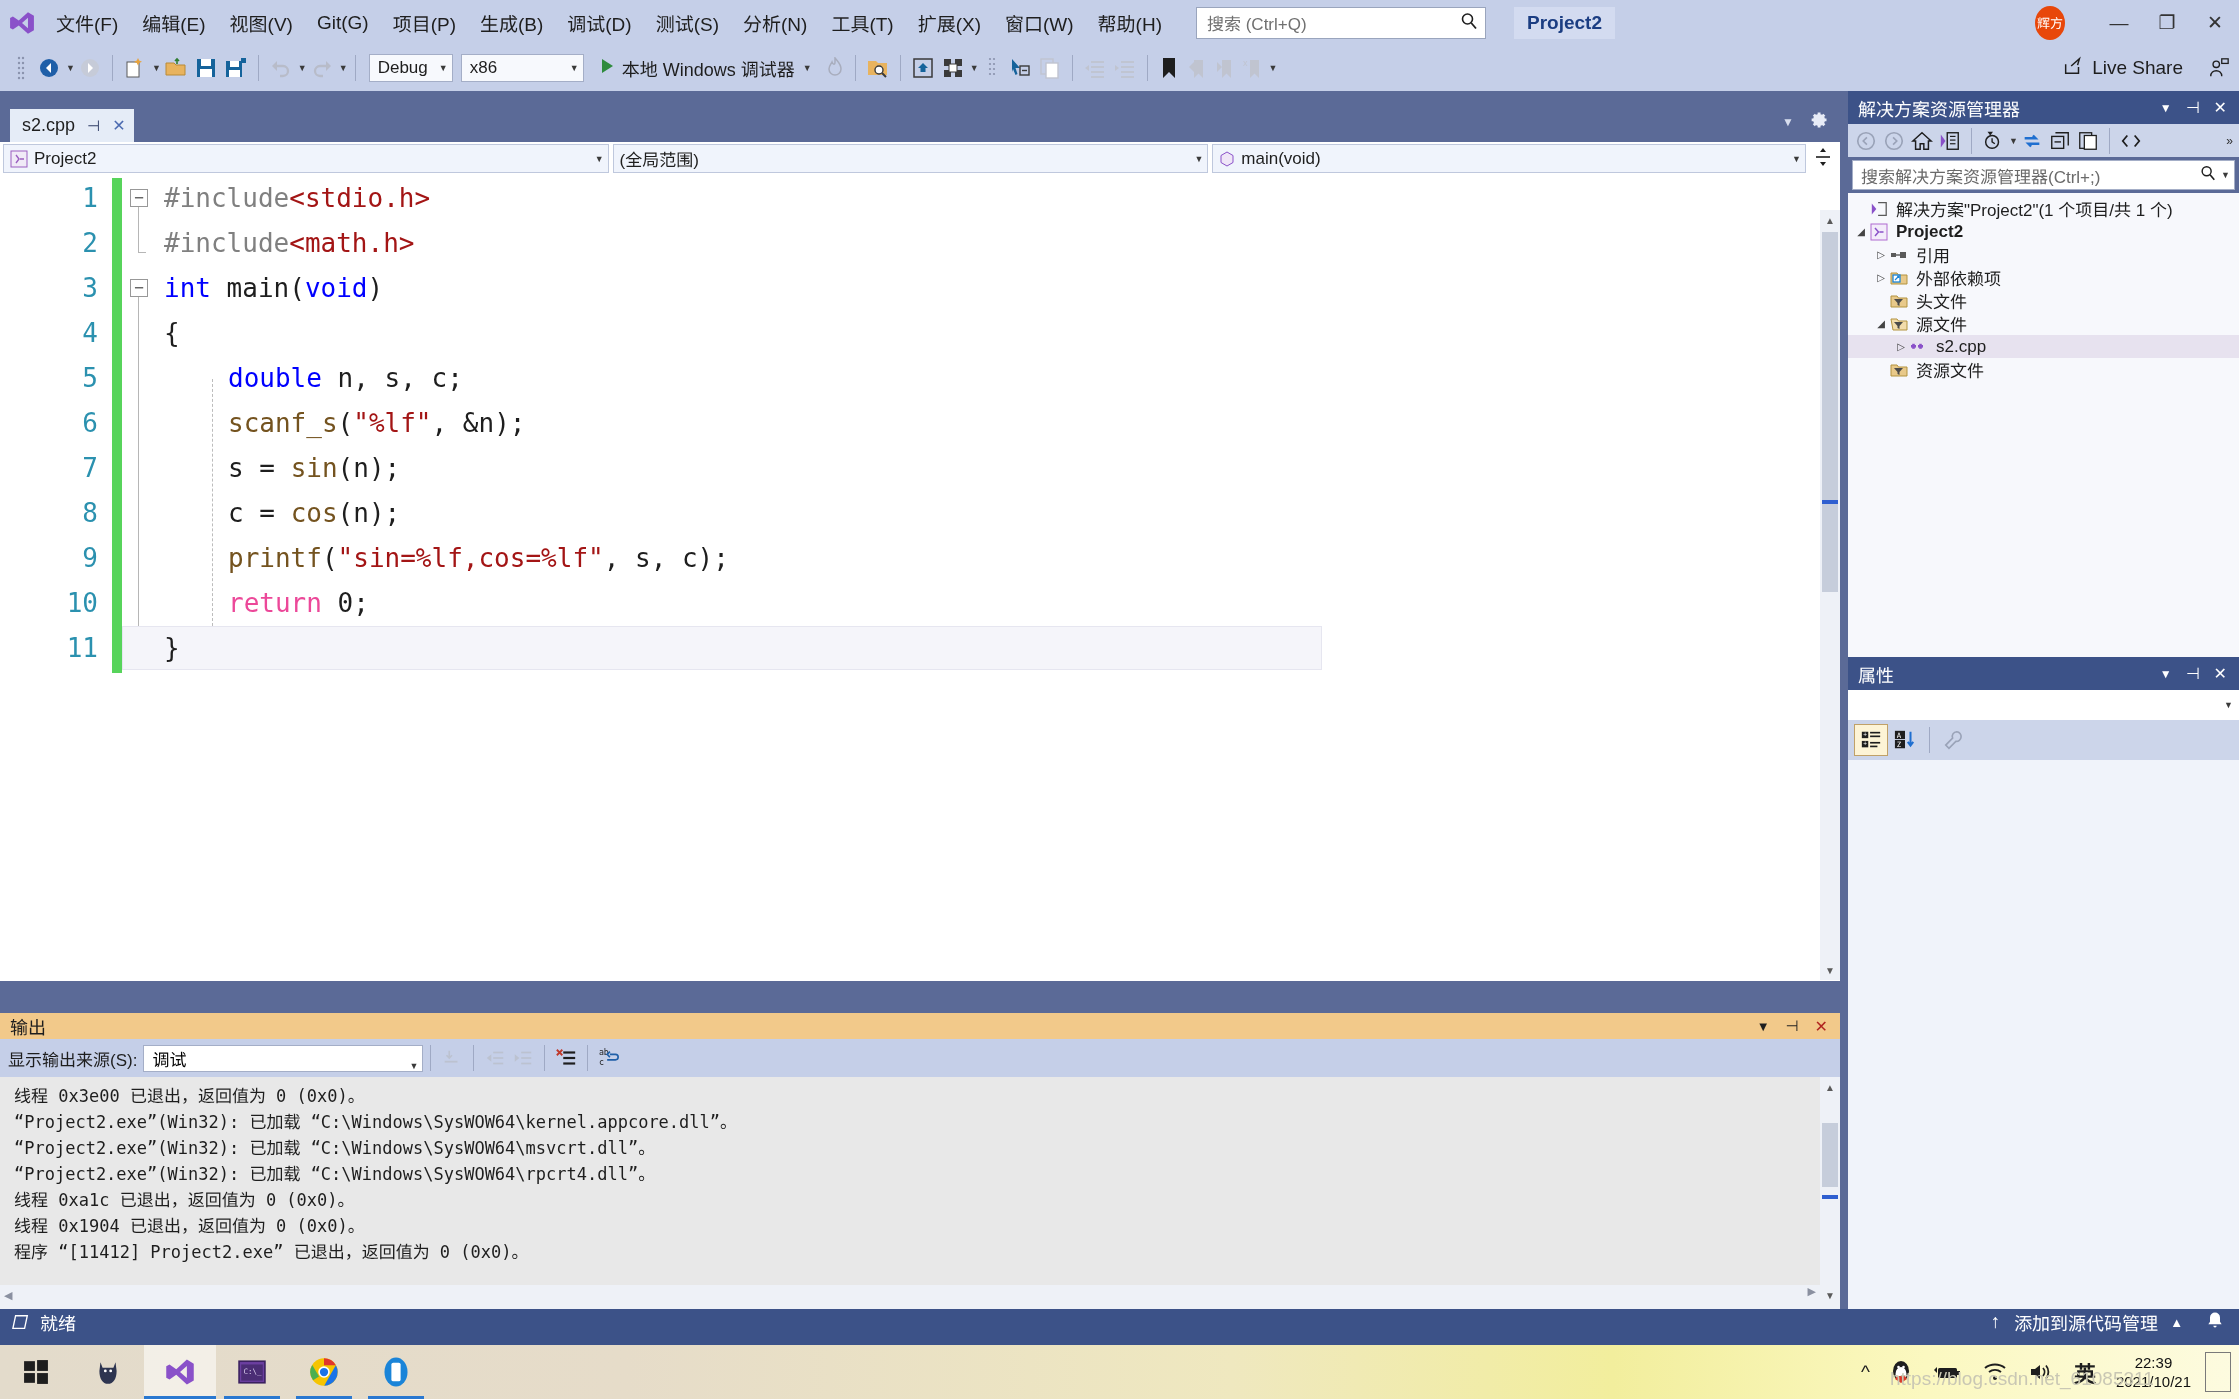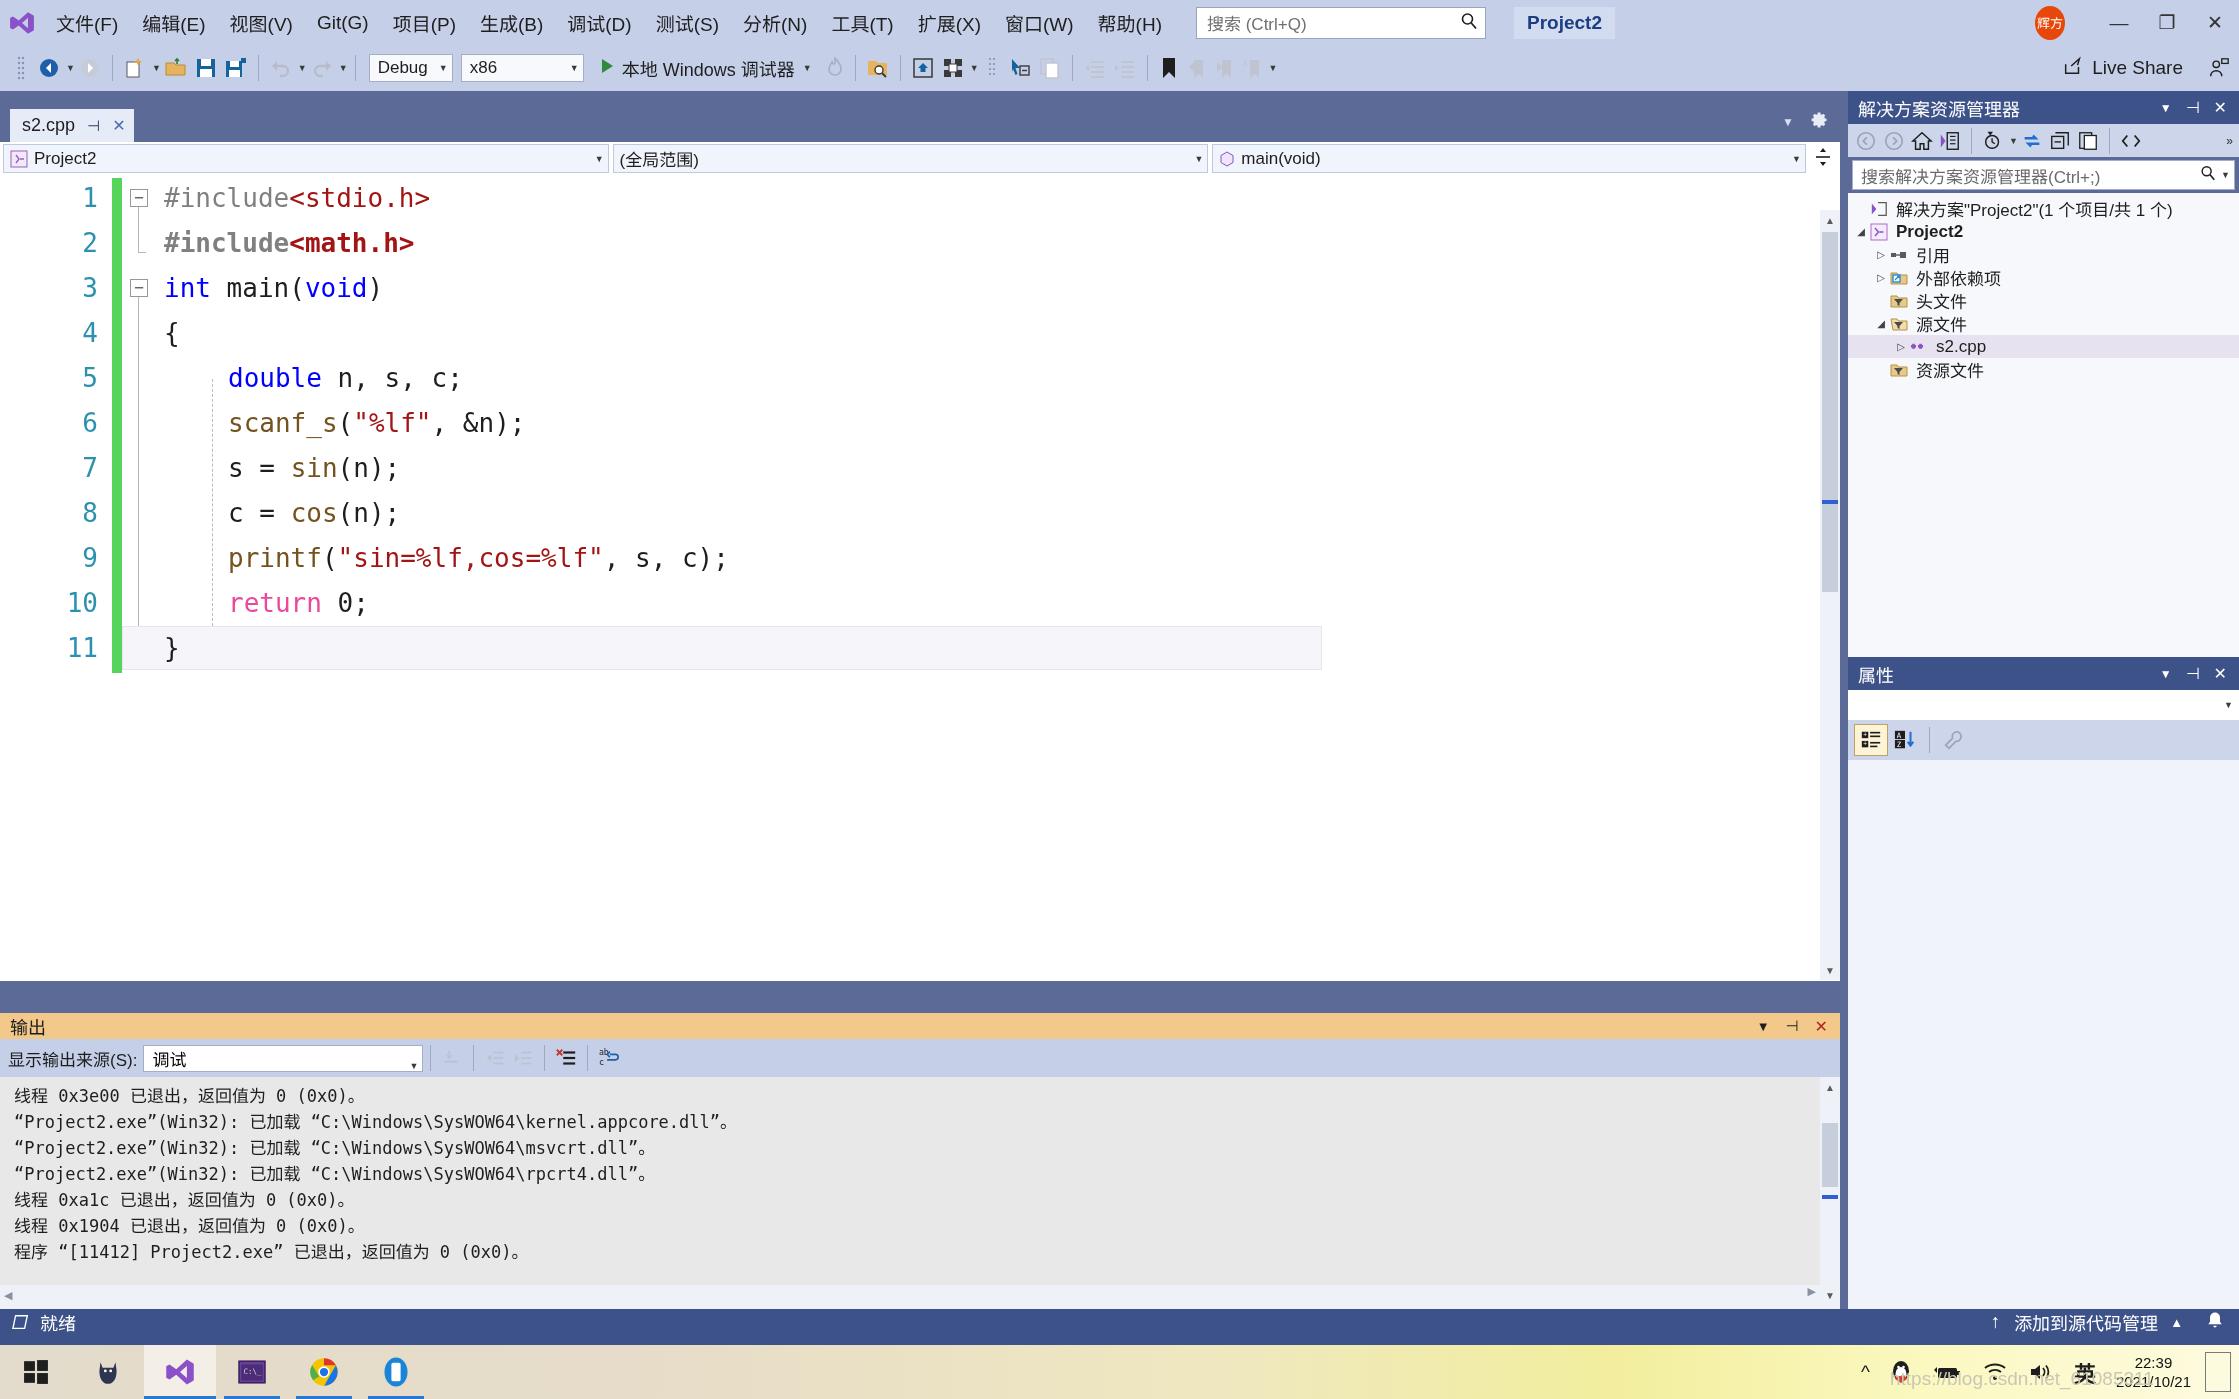--- a/index.html
+++ b/index.html
@@ -532,21 +532,21 @@
           <div class="boxglyph" style="left:8px; top:13px;">−</div>
           <div class="vline" style="left:16px; top:31px; height:46px;"></div>
           <div class="vline" style="left:16px; top:76px; width:8px; height:1px;"></div>
           <div class="boxglyph" style="left:8px; top:103px;">−</div>
           <div class="vline" style="left:16px; top:121px; height:330px;"></div>
         </div>
         <div id="code-col">
           <div id="curline-hl"></div>
           <div class="vdash" style="left:48px; top:203px; height:247px;"></div>
         <div class="cline" style="position: relative; padding-left: 0px;"><span class="pre">#include</span><span class="str">&lt;stdio.h&gt;</span></div>
-            <div class="cline" style="position: relative; padding-left: 0px; font-weight: bold;"><span class="pre">#include</span><span class="str">&lt;math.h&gt;</span></div>
+            <div class="cline" style="position: relative; padding-left: 0px;"><span class="pre">#include</span><span class="str">&lt;math.h&gt;</span></div>
             <div class="cline" style="position: relative; padding-left: 0px;"><span class="kw">int</span><span class="num"> main(</span><span class="kw">void</span><span class="num">)</span></div>
             <div class="cline" style="position: relative; padding-left: 0px;"><span class="num">{</span></div>
             <div class="cline" style="position: relative; padding-left: 64px;"><span class="kw">double</span><span class="num"> n, s, c;</span></div>
             <div class="cline" style="position: relative; padding-left: 64px;"><span class="fn">scanf_s</span><span class="num">(</span><span class="str">"%lf"</span><span class="num">, &amp;n);</span></div>
             <div class="cline" style="position: relative; padding-left: 64px;"><span class="num">s = </span><span class="fn">sin</span><span class="num">(n);</span></div>
             <div class="cline" style="position: relative; padding-left: 64px;"><span class="num">c = </span><span class="fn">cos</span><span class="num">(n);</span></div>
             <div class="cline" style="position: relative; padding-left: 64px;"><span class="fn">printf</span><span class="num">(</span><span class="str">"sin=%lf,cos=%lf"</span><span class="num">, s, c);</span></div>
             <div class="cline" style="position: relative; padding-left: 64px;"><span class="kw2">return</span><span class="num"> 0;</span></div>
             <div class="cline" style="position: relative; padding-left: 0px;"><span class="num">}</span></div>
           </div>

